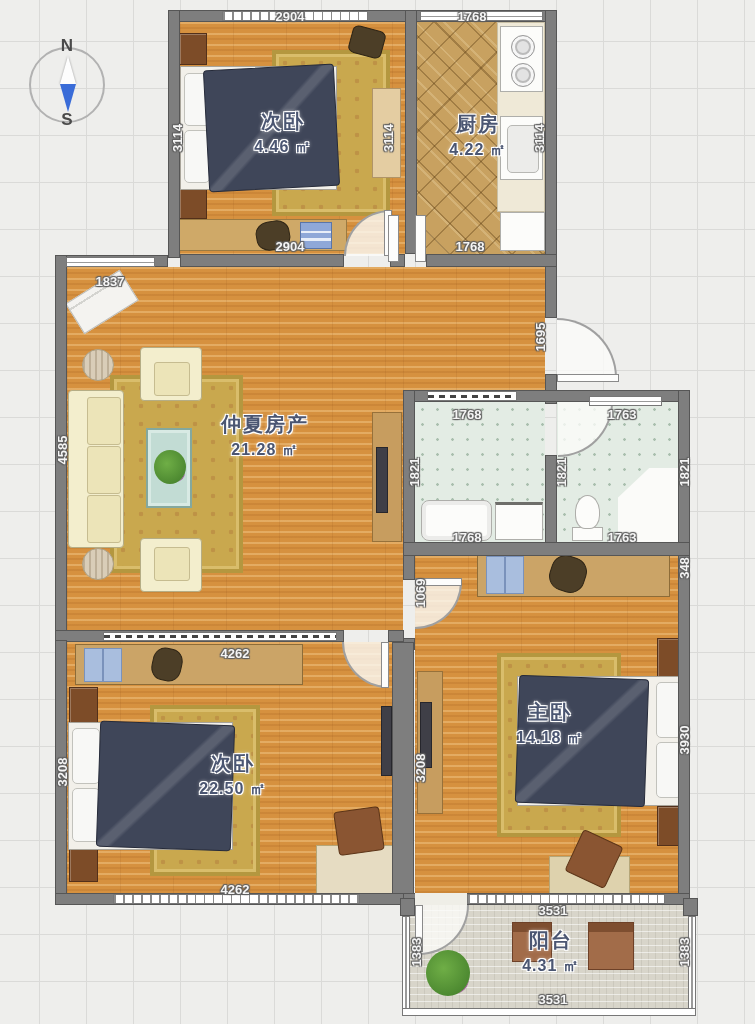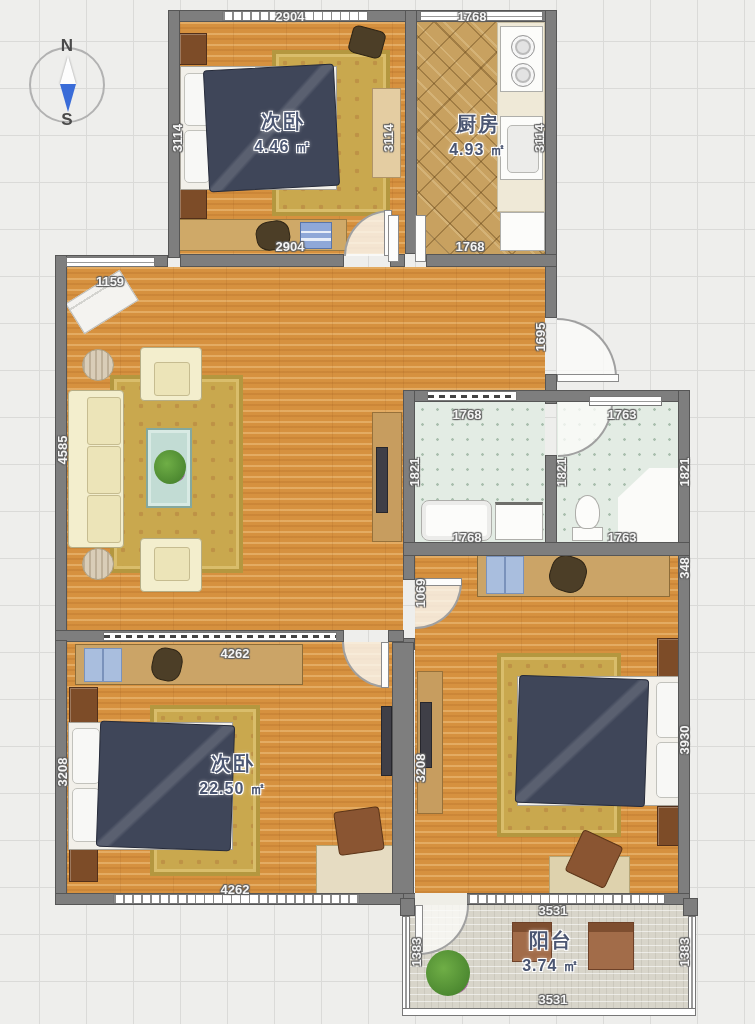--- a/index.html
+++ b/index.html
@@ -260,40 +260,48 @@
   <div class="abs panel" style="left:381px;top:642px;width:8px;height:46px;"></div>
   <div class="abs arc br" style="left:419px;top:905px;width:50px;height:50px;"></div>
   <div class="abs panel" style="left:415px;top:905px;width:8px;height:47px;"></div>
 
   <div class="room-label" style="left:283px;top:133px;">
     <div class="rname">次卧</div>
     <div class="rarea">4.46 ㎡</div>
   </div>
   <div class="room-label" style="left:478px;top:136px;">
     <div class="rname">厨房</div>
-    <div class="rarea">4.93 ㎡</div>
+    <div class="rarea">4.22 ㎡</div>
+  </div>
+  <div class="room-label" style="left:265px;top:436px;">
+    <div class="rname">仲夏房产</div>
+    <div class="rarea">21.28 ㎡</div>
   </div>
   <div class="room-label" style="left:233px;top:775px;">
     <div class="rname">次卧</div>
     <div class="rarea">22.50 ㎡</div>
   </div>
+  <div class="room-label" style="left:550px;top:724px;">
+    <div class="rname">主卧</div>
+    <div class="rarea">14.18 ㎡</div>
+  </div>
   <div class="room-label" style="left:551px;top:952px;">
     <div class="rname">阳台</div>
-    <div class="rarea">3.74 ㎡</div>
+    <div class="rarea">4.31 ㎡</div>
   </div>
 
   <div class="abs" id="dims" style="left:0;top:0;width:755px;height:1024px;z-index:8;pointer-events:none;">
       <div class="dim h" style="left: 290px; top: 16px;">2904</div>
       <div class="dim h" style="left: 472px; top: 16px;">1768</div>
       <div class="dim v" style="left: 177px; top: 138px;">3114</div>
       <div class="dim v" style="left: 388px; top: 138px;">3114</div>
       <div class="dim v" style="left: 539px; top: 138px;">3114</div>
       <div class="dim h" style="left: 290px; top: 246px;">2904</div>
       <div class="dim h" style="left: 470px; top: 246px;">1768</div>
-      <div class="dim h" style="left: 110px; top: 281px;">1159</div>
+      <div class="dim h" style="left: 110px; top: 281px;">1837</div>
       <div class="dim v" style="left: 540px; top: 337px;">1695</div>
       <div class="dim v" style="left: 62px; top: 450px;">4585</div>
       <div class="dim h" style="left: 467px; top: 414px;">1768</div>
       <div class="dim h" style="left: 622px; top: 414px;">1763</div>
       <div class="dim v" style="left: 414px; top: 472px;">1821</div>
       <div class="dim v" style="left: 561px; top: 472px;">1821</div>
       <div class="dim v" style="left: 684px; top: 472px;">1821</div>
       <div class="dim h" style="left: 467px; top: 537px;">1768</div>
       <div class="dim h" style="left: 622px; top: 537px;">1763</div>
       <div class="dim v" style="left: 684px; top: 568px;">348</div>

